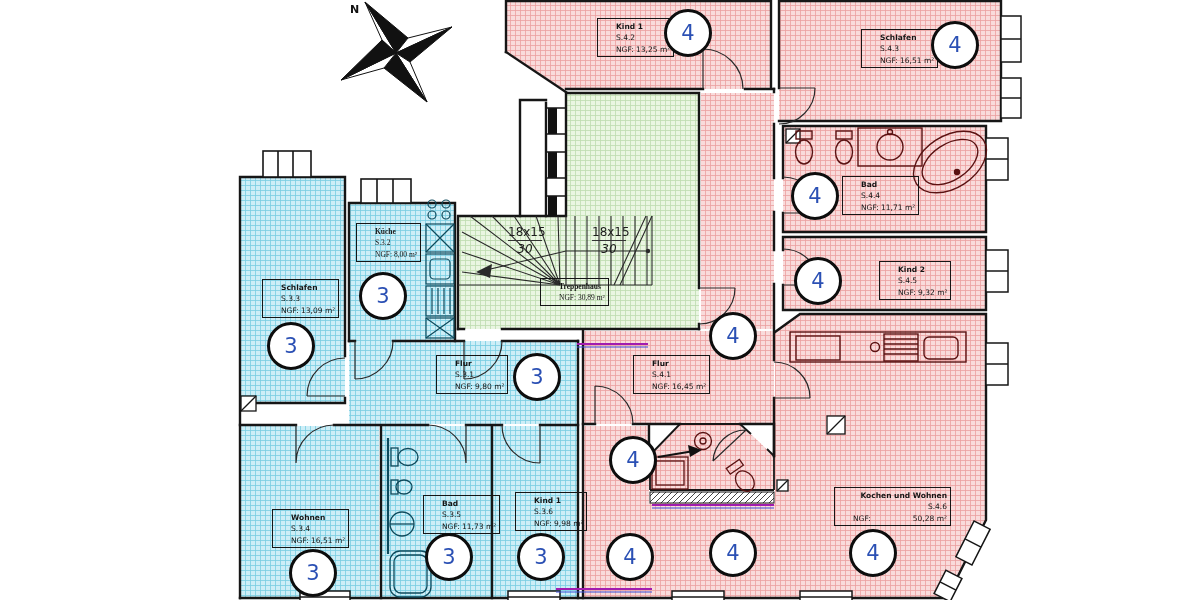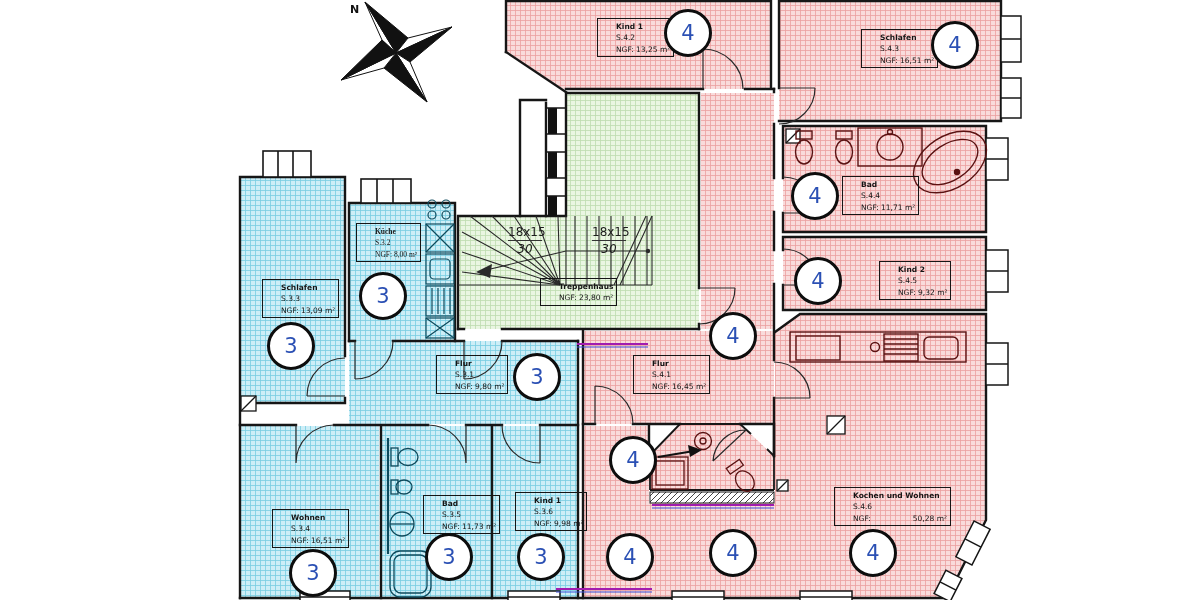--- a/index.html
+++ b/index.html
@@ -287,23 +287,23 @@
   <div class="room-label" style="left:423px;top:495px;">
     <div class="rl-name">Bad</div>
     <div>S.3.5</div>
     <div>NGF: 11,73 m²</div>
   </div>
   <div class="room-label" style="left:515px;top:492px;">
     <div class="rl-name">Kind 1</div>
     <div>S.3.6</div>
     <div>NGF: 9,98 m²</div>
   </div>
-  <div class="room-label" style="left:540px;top:278px;">
+  <div class="room-label" style="left:540px;top:278px;font-family:Liberation Serif, serif;">
     <div class="rl-name">Treppenhaus</div>
-    <div>NGF: 23,80 m²</div>
+    <div>NGF: 30,89 m²</div>
   </div>
   <div class="room-label" style="left:597px;top:18px;">
     <div class="rl-name">Kind 1</div>
     <div>S.4.2</div>
     <div>NGF: 13,25 m²</div>
   </div>
   <div class="room-label" style="left:861px;top:29px;">
     <div class="rl-name">Schlafen</div>
     <div>S.4.3</div>
     <div>NGF: 16,51 m²</div>
@@ -316,21 +316,21 @@
   <div class="room-label" style="left:879px;top:261px;">
     <div class="rl-name">Kind 2</div>
     <div>S.4.5</div>
     <div>NGF: 9,32 m²</div>
   </div>
   <div class="room-label" style="left:633px;top:355px;">
     <div class="rl-name">Flur</div>
     <div>S.4.1</div>
     <div>NGF: 16,45 m²</div>
   </div>
-  <div class="room-label" style="left:834px;top:487px;width:94px;">
+  <div class="room-label" style="left:834px;top:487px;width:94px;text-align:right;">
     <div class="rl-name">Kochen und Wohnen</div>
     <div>S.4.6</div>
     <div class="rl-split">
       <span>NGF:</span>
       <span>50,28 m²</span>
     </div>
   </div>
 
   <div class="stair-label" style="left:508px;top:224px;">
     <span class="sl-top">18x15</span>

